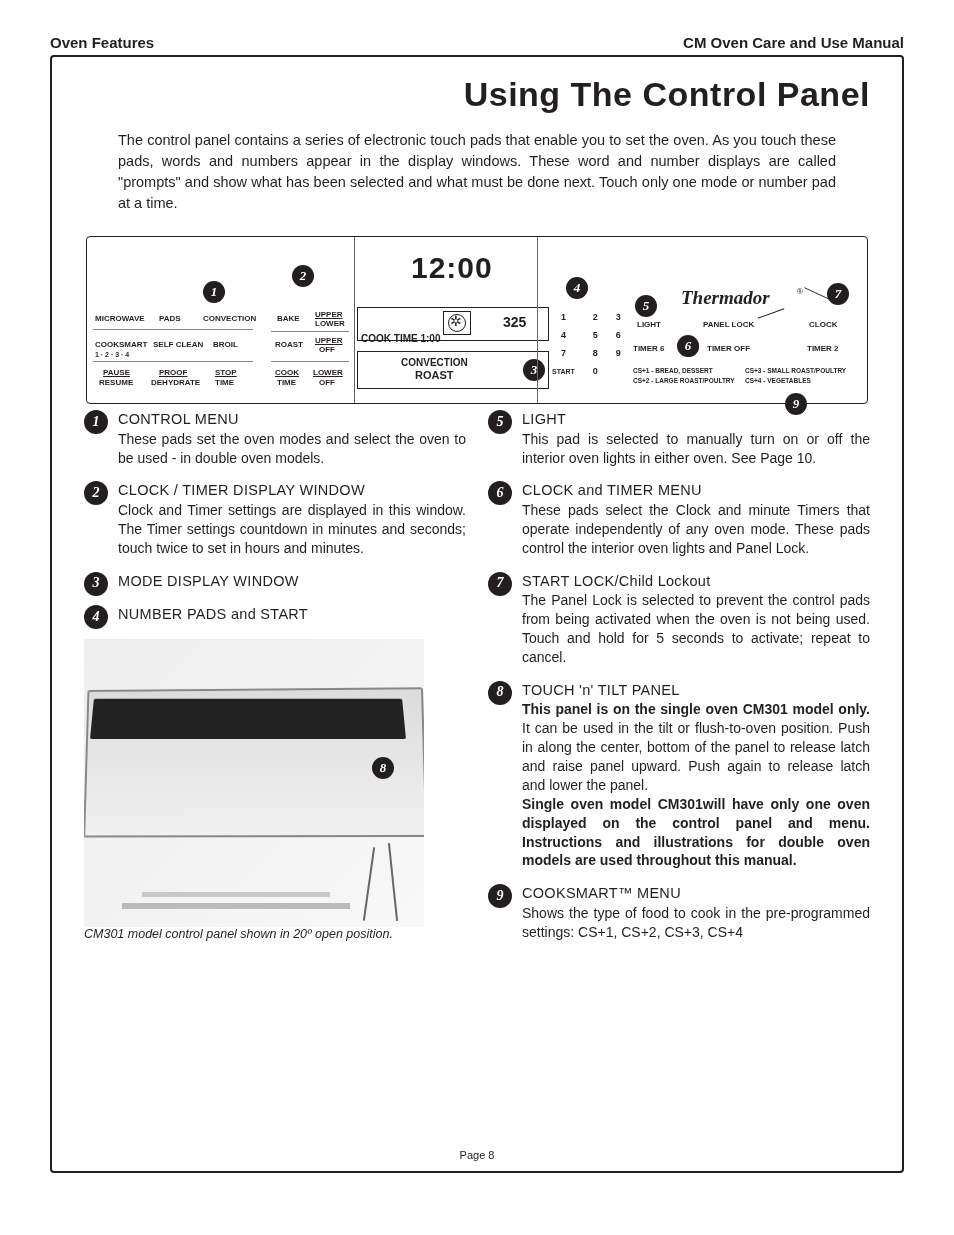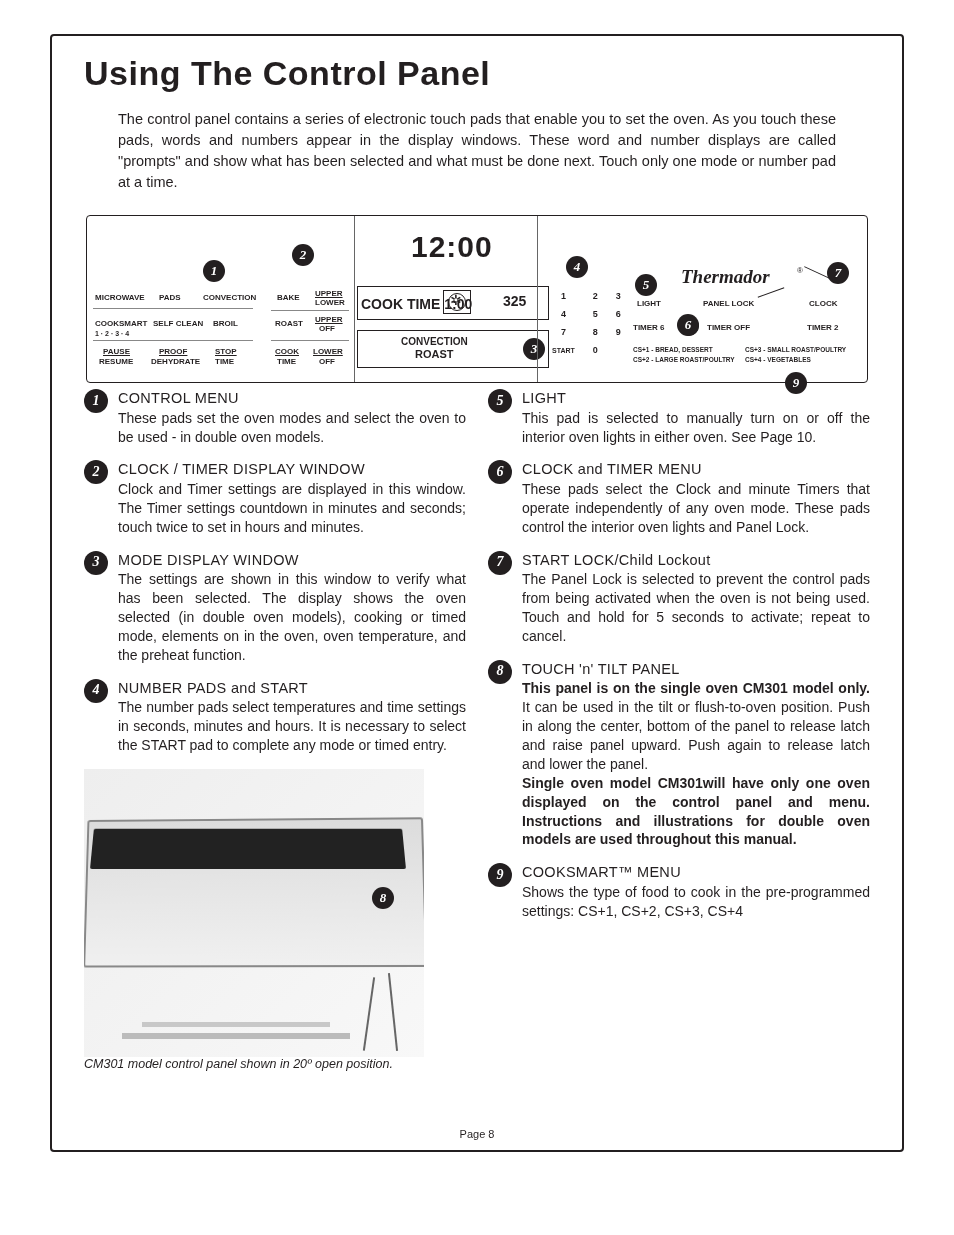--- a/index.html
+++ b/index.html
@@ -23,21 +23,21 @@
     margin-bottom: 4px;
   }
   .frame {
     border: 2px solid #231f20;
     border-radius: 4px;
     padding: 18px 32px 20px 32px;
     height: 1118px;
     position: relative;
   }
   .title {
-    text-align: left;
+    text-align: right;
     font-weight: bold;
     font-size: 34px;
     letter-spacing: .5px;
     margin-bottom: 16px;
   }
   .intro {
     font-size: 14.5px;
     line-height: 1.45;
     margin: 0 34px 22px 34px;
     text-align: justify;
@@ -187,20 +187,24 @@
 
   .fan { position:absolute; width:18px; height:18px; border:1.5px solid #231f20; border-radius:50%; }
   .fan::before { content:"✲"; position:absolute; left:1px; top:-2px; font-size:14px; }
   .powericon { position:absolute; width:20px; height:20px; border:2px solid #231f20; border-radius:50%; }
   .powericon::before { content:""; position:absolute; left:8px; top:-3px; width:2px; height:10px; background:#231f20; }
 </style>
 </head>
 <body>
 
 <div class="page">
+  <div class="hdr">
+    <span>Oven Features</span>
+    <span>CM Oven Care and Use Manual</span>
+  </div>
 
   <div class="frame">
     <div class="title">Using The Control Panel</div>
     <div class="intro">The control panel contains a series of electronic touch pads that enable you to set the oven.  As you touch these pads, words and numbers appear in the display windows.  These word and number displays are called "prompts" and show what has been selected and what must be done next. Touch only one mode or number pad at a time.</div>
 
     <div class="panel-box">
 
       <div class="panel-sec sec1">
         <span class="callout" style="left:116px;top:44px">1</span>
         <span class="padtxt" style="left:8px;top:78px">MICROWAVE</span>
@@ -229,21 +233,21 @@
         <span class="padtxt" style="left:232px;top:109px">OFF</span>
         <div style="position:absolute;left:184px;top:124px;width:78px;border-top:1px solid #888"></div>
         <span class="padtxt ul" style="left:188px;top:132px">COOK</span>
         <span class="padtxt" style="left:190px;top:142px">TIME</span>
         <span class="padtxt ul" style="left:226px;top:132px">LOWER</span>
         <span class="padtxt" style="left:232px;top:142px">OFF</span>
       </div>
       <div class="panel-sec sec3">
         <span class="big12" style="left:56px;top:14px">12:00</span>
         <div class="disp" style="left:2px;top:70px;width:192px;height:34px"></div>
-        <span class="padtxt" style="left:6px;top:81px;font-size:14px">COOK TIME 1:00</span>
+        <span class="padtxt" style="left:6px;top:96px;font-size:10px">COOK TIME 1:00</span>
         <div class="disp" style="left:88px;top:74px;width:28px;height:24px"></div>
         <div class="fan" style="left:93px;top:77px"></div>
         <span class="padtxt" style="left:148px;top:78px;font-size:14px">325</span>
         <div class="disp" style="left:2px;top:114px;width:192px;height:38px"></div>
         <span class="padtxt" style="left:46px;top:120px;font-size:10px">CONVECTION</span>
         <span class="padtxt" style="left:60px;top:132px;font-size:11px">ROAST</span>
         <span class="callout" style="left:168px;top:122px">3</span>
       </div>
       <div class="panel-sec sec4">
         <span class="callout" style="left:28px;top:40px">4</span>
@@ -297,22 +301,22 @@
       </div>
       <span class="callout" style="position:absolute;right:60px;bottom:-12px">9</span>
     </div>
 
 
     <div class="columns">
       <div class="col">
         <div id="left-list">
             <div class="item"><div class="bullet">1</div><span class="ttl">CONTROL MENU</span><br><span>These pads set the oven modes and select the oven to be used - in double oven models.</span></div>
             <div class="item"><div class="bullet">2</div><span class="ttl">CLOCK / TIMER DISPLAY WINDOW</span><br><span>Clock and Timer settings are displayed in this window.  The Timer settings countdown in minutes and seconds; touch twice to set in hours and minutes.</span></div>
-            <div class="item"><div class="bullet">3</div><span class="ttl">MODE DISPLAY WINDOW</span><br><span>The settings are shown in this window to verify what has been selected. The display shows the oven selected (in double oven models), cooking or timed mode, elements on in the oven, oven temperature, and the preheat function.</span></div>
-            <div class="item"><div class="bullet">4</div><span class="ttl">NUMBER PADS and START</span><br><span>The number pads select temperatures and time settings in seconds, minutes and hours. It is necessary to select the START pad to complete any mode or timed entry.</span></div>
+            <div class="item"><div class="bullet">3</div><span class="ttl">MODE DISPLAY WINDOW</span><br></div>
+            <div class="item"><div class="bullet">4</div><span class="ttl">NUMBER PADS and START</span><br></div>
           </div>
         <div class="photo-wrap">
           <div class="photo">
             <div class="ovenbody"></div>
             <div class="panel"></div>
             <div class="slit2"></div>
             <div class="slit1"></div>
             <div class="bar1"></div>
             <div class="bar2"></div>
             <span class="callout co8">8</span>

